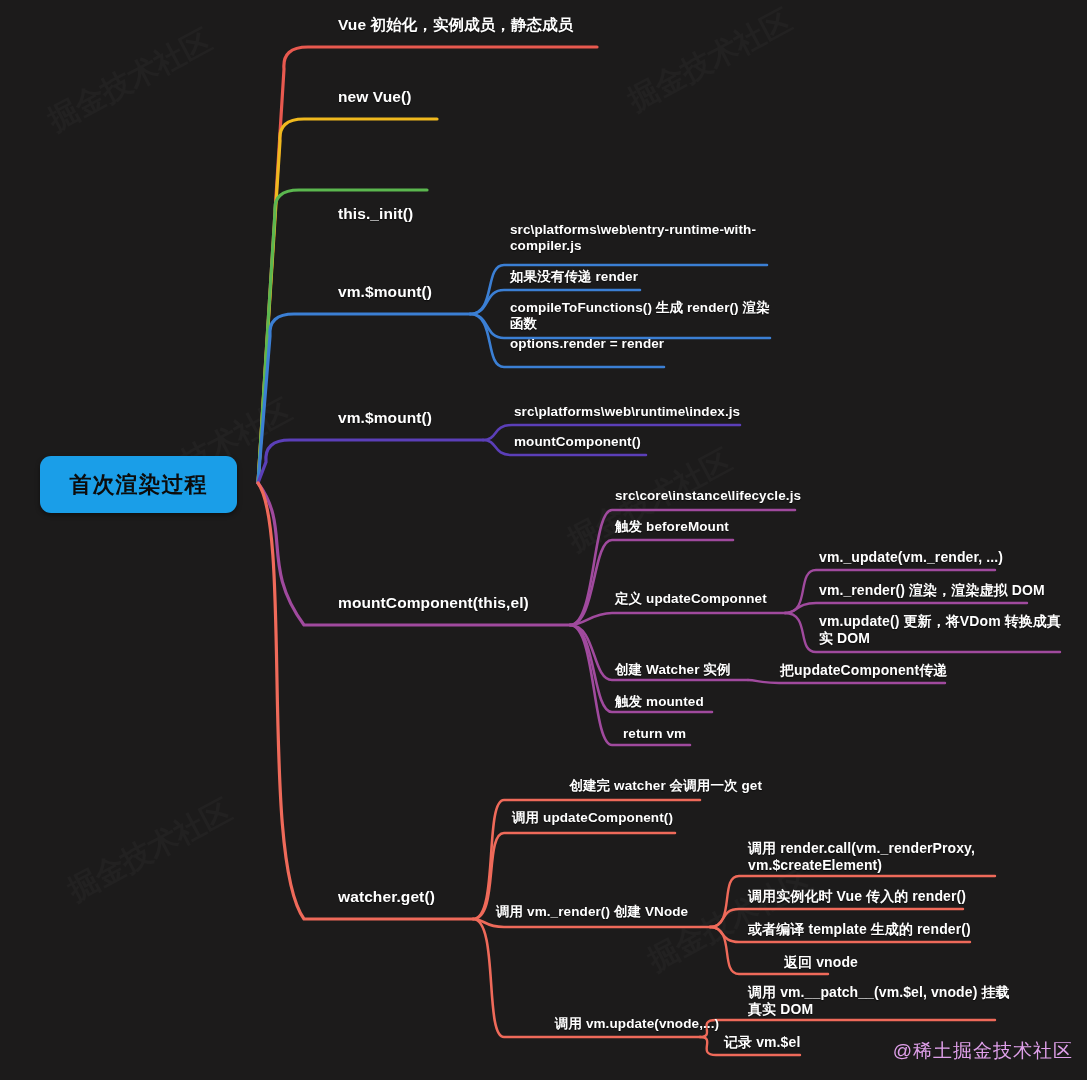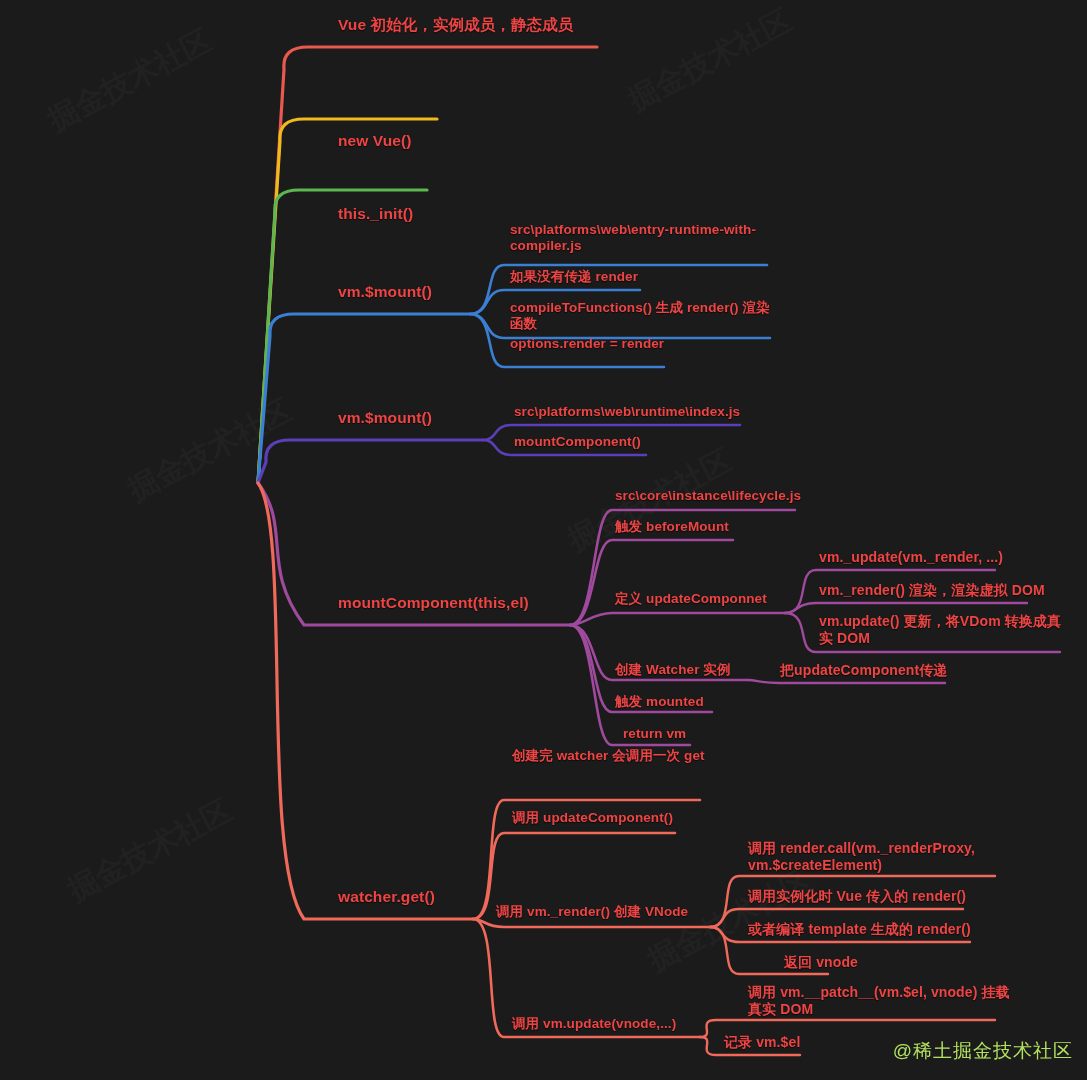--- a/index.html
+++ b/index.html
@@ -17,21 +17,21 @@
   }
   #wires {
     position: absolute;
     left: 0; top: 0;
     width: 1087px;
     height: 1080px;
     pointer-events: none;
   }
   .label {
     position: absolute;
-    color: #ef4444;
+    color: #ffffff;
     font-weight: bold;
     line-height: 1.22;
     white-space: pre-wrap;
     letter-spacing: 0.1px;
     text-shadow: 0 1px 1px rgba(0,0,0,0.65);
   }
   .lvl1 { font-size: 15.5px; }
   .lvl2 { font-size: 13.5px; }
   .lvl3 { font-size: 14px; }
   #root-node {
@@ -50,21 +50,21 @@
   #root-node .root-text {
     color: #0c0c0c;
     font-size: 22px;
     font-weight: bold;
     letter-spacing: 1px;
   }
   #watermark {
     position: absolute;
     right: 14px;
     bottom: 16px;
-    color: #bef264;
+    color: #f0abfc;
     font-size: 19px;
     opacity: 0.92;
     letter-spacing: 1px;
   }
   .bgmark {
     position: absolute;
     color: #ffffff;
     opacity: 0.022;
     font-size: 30px;
     font-weight: bold;
@@ -114,24 +114,27 @@
       <path d="M 473 919 C 485 919, 484 927, 504 927 L 710 927" stroke="#ef6a5a" stroke-width="2.6" fill="none" stroke-linecap="round"></path>
       <path d="M 473 919 C 499 919, 484 1037, 504 1037 L 700 1037" stroke="#ef6a5a" stroke-width="2.6" fill="none" stroke-linecap="round"></path>
       <path d="M 710 927 C 736 927, 719 876, 739 876 L 995 876" stroke="#ef6a5a" stroke-width="2.4" fill="none" stroke-linecap="round"></path>
       <path d="M 710 927 C 727 927, 719 909, 739 909 L 963 909" stroke="#ef6a5a" stroke-width="2.4" fill="none" stroke-linecap="round"></path>
       <path d="M 710 927 C 725.5 927, 719 942, 739 942 L 970 942" stroke="#ef6a5a" stroke-width="2.4" fill="none" stroke-linecap="round"></path>
       <path d="M 710 927 C 736 927, 719 974, 739 974 L 828 974" stroke="#ef6a5a" stroke-width="2.4" fill="none" stroke-linecap="round"></path>
       <path d="M 700 1037 C 716.5 1037, 696 1020, 716 1020 L 995 1020" stroke="#ef6a5a" stroke-width="2.4" fill="none" stroke-linecap="round"></path>
       <path d="M 700 1037 C 717 1037, 696 1055, 716 1055 L 800 1055" stroke="#ef6a5a" stroke-width="2.4" fill="none" stroke-linecap="round"></path>
     </svg>
 
+  <div id="root-node">
+    <span class="root-text">首次渲染过程</span>
+  </div>
 
   <div id="labels">
       <div class="label lvl1" style="left: 338px; top: 16px; width: 330px; text-align: left;">Vue 初始化，实例成员，静态成员</div>
-      <div class="label lvl1" style="left: 338px; top: 88px; width: 170px; text-align: left; margin-top: 44px;">new Vue()</div>
+      <div class="label lvl1" style="left: 338px; top: 88px; width: 170px; text-align: left;">new Vue()</div>
       <div class="label lvl1" style="left: 338px; top: 159px; width: 170px; text-align: left; margin-top: 46px;">this._init()</div>
       <div class="label lvl1" style="left: 338px; top: 283px; width: 190px; text-align: left;">vm.$mount()</div>
       <div class="label lvl1" style="left: 338px; top: 409px; width: 190px; text-align: left;">vm.$mount()</div>
       <div class="label lvl1" style="left: 338px; top: 594px; width: 300px; text-align: left;">mountComponent(this,el)</div>
       <div class="label lvl1" style="left: 338px; top: 888px; width: 220px; text-align: left;">watcher.get()</div>
       <div class="label lvl2" style="left: 510px; top: 222px; width: 265px;">src\platforms\web\entry-runtime-with-compiler.js</div>
       <div class="label lvl2" style="left: 510px; top: 269px; width: 265px;">如果没有传递 render</div>
       <div class="label lvl2" style="left: 510px; top: 300px; width: 268px;">compileToFunctions() 生成 render() 渲染函数</div>
       <div class="label lvl2" style="left: 510px; top: 336px; width: 265px;">options.render = render</div>
       <div class="label lvl2" style="left: 514px; top: 404px; width: 250px;">src\platforms\web\runtime\index.js</div>
@@ -139,24 +142,24 @@
       <div class="label lvl2" style="left: 615px; top: 488px; width: 250px;">src\core\instance\lifecycle.js</div>
       <div class="label lvl2" style="left: 615px; top: 519px; width: 250px;">触发 beforeMount</div>
       <div class="label lvl2" style="left: 615px; top: 591px; width: 260px;">定义 updateComponnet</div>
       <div class="label lvl2" style="left: 615px; top: 662px; width: 250px;">创建 Watcher 实例</div>
       <div class="label lvl2" style="left: 615px; top: 694px; width: 250px;">触发 mounted</div>
       <div class="label lvl2" style="left: 615px; top: 726px; width: 250px; padding-left: 8px;">return vm</div>
       <div class="label lvl3" style="left: 819px; top: 549px; width: 240px;">vm._update(vm._render, ...)</div>
       <div class="label lvl3" style="left: 819px; top: 582px; width: 240px;">vm._render() 渲染，渲染虚拟 DOM</div>
       <div class="label lvl3" style="left: 819px; top: 613px; width: 250px;">vm.update() 更新，将VDom 转换成真实 DOM</div>
       <div class="label lvl3" style="left: 780px; top: 662px; width: 230px;">把updateComponent传递</div>
-      <div class="label lvl2" style="left: 512px; top: 748px; width: 250px;">创建完 watcher 会调用一次 get</div>
+      <div class="label lvl2" style="left: 512px; top: 778px; width: 250px; text-align: right;">创建完 watcher 会调用一次 get</div>
       <div class="label lvl2" style="left: 512px; top: 810px; width: 250px;">调用 updateComponent()</div>
       <div class="label lvl2" style="left: 496px; top: 904px; width: 250px;">调用 vm._render() 创建 VNode</div>
-      <div class="label lvl2" style="left: 512px; top: 1016px; width: 250px;">调用 vm.update(vnode,...)</div>
+      <div class="label lvl2" style="left: 512px; top: 1016px; width: 250px; text-align: center;">调用 vm.update(vnode,...)</div>
       <div class="label lvl3" style="left: 748px; top: 840px; width: 250px;">调用 render.call(vm._renderProxy, vm.$createElement)</div>
       <div class="label lvl3" style="left: 748px; top: 888px; width: 250px;">调用实例化时 Vue 传入的 render()</div>
       <div class="label lvl3" style="left: 748px; top: 921px; width: 250px;">或者编译 template 生成的 render()</div>
       <div class="label lvl3" style="left: 784px; top: 954px; width: 250px;">返回 vnode</div>
       <div class="label lvl3" style="left: 724px; top: 984px; width: 265px; margin-left: 24px;">调用 vm.__patch__(vm.$el, vnode) 挂载真实 DOM</div>
       <div class="label lvl3" style="left: 724px; top: 1034px; width: 250px;">记录 vm.$el</div>
     </div>
 
   <div id="watermark">@稀土掘金技术社区</div>
 </div>

